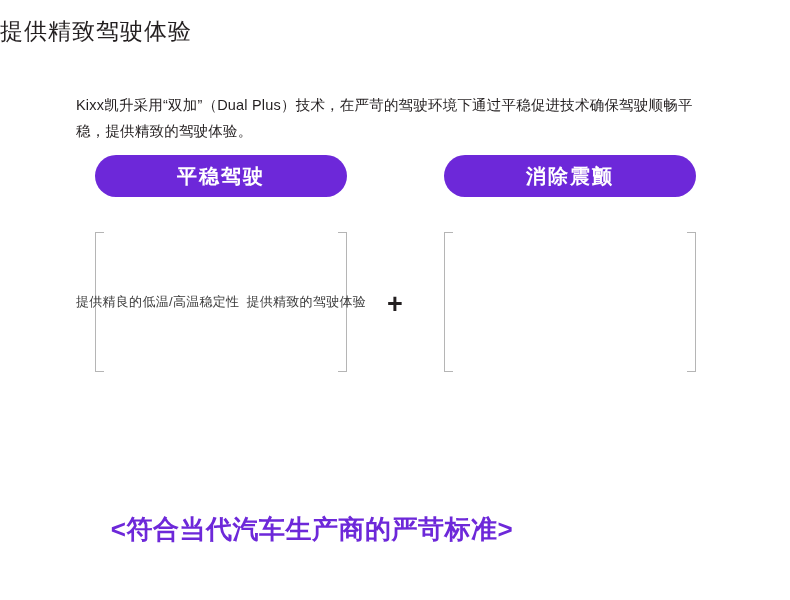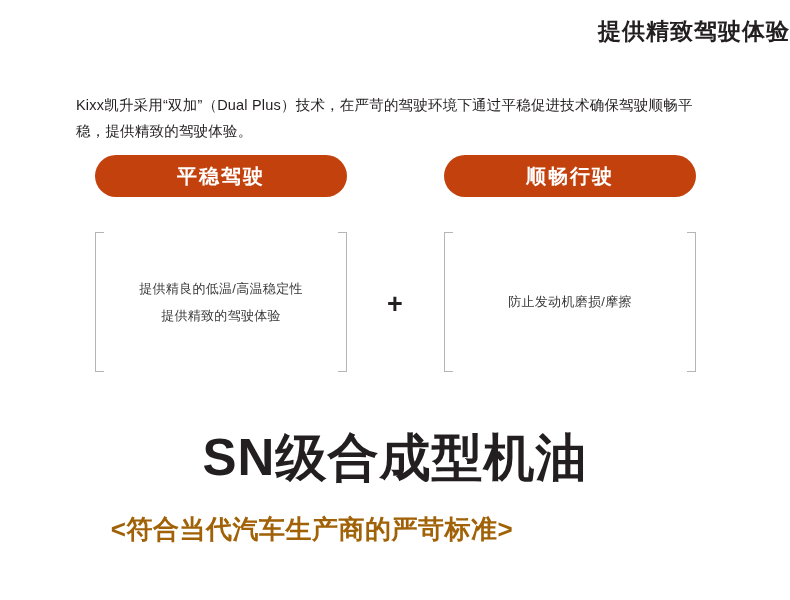--- a/index.html
+++ b/index.html
@@ -18,23 +18,23 @@
     position: relative;
     width: 790px;
     height: 600px;
   }
 
   .main-title {
     position: absolute;
     top: 16px;
     left: 0;
     width: 790px;
-    text-align: right;
+    text-align: left;
     font-size: 23px;
-    font-weight: bold;
+    font-weight: normal;
     letter-spacing: 1px;
     color: #231f20;
   }
 
   .intro {
     position: absolute;
     top: 64px;
     left: 76px;
     width: 640px;
     font-size: 14.5px;
@@ -49,21 +49,21 @@
     top: 155px;
     left: 0;
     width: 790px;
     height: 46px;
   }
   .pill {
     position: absolute;
     top: 0;
     height: 42px;
     border-radius: 21px;
-    background: #c2410c;
+    background: #6d28d9;
     color: #ffffff;
     font-size: 20px;
     font-weight: bold;
     letter-spacing: 2px;
     display: flex;
     align-items: center;
     justify-content: center;
   }
   .pill-left {
     left: 95px;
@@ -109,21 +109,21 @@
     left: 444px;
     width: 252px;
   }
   .bracket-inner {
     position: absolute;
     top: 0;
     left: 0;
     width: 100%;
     height: 100%;
     display: flex;
-    flex-direction: column;
+    flex-direction: row;
     align-items: center;
     justify-content: center;
     gap: 7px;
   }
   .bracket-line {
     font-size: 13px;
     line-height: 20px;
     color: #3a3a3a;
     letter-spacing: 0.3px;
     white-space: nowrap;
@@ -165,56 +165,54 @@
 
   .sub-title {
     position: absolute;
     top: 512px;
     left: 0;
     width: 624px;
     text-align: center;
     font-size: 26px;
     font-weight: bold;
     letter-spacing: 0.5px;
-    color: #a16207;
+    color: #6d28d9;
   }
 </style>
 </head>
 <body>
 
 <div class="page">
 
   <div class="main-title">提供精致驾驶体验</div>
 
   <div class="intro">Kixx凯升采用“双加”（Dual Plus）技术，在严苛的驾驶环境下通过平稳促进技术确保驾驶顺畅平稳，提供精致的驾驶体验。</div>
 
   <div class="pills">
     <div class="pill pill-left">平稳驾驶</div>
-    <div class="pill pill-right">顺畅行驶</div>
+    <div class="pill pill-right">消除震颤</div>
   </div>
 
   <div class="bracket-row">
 
     <div class="bracket bracket-left">
       <div class="bracket-inner">
         <div class="bracket-line">提供精良的低温/高温稳定性</div>
         <div class="bracket-line">提供精致的驾驶体验</div>
       </div>
     </div>
 
     <div class="bracket bracket-right">
       <div class="bracket-inner">
-        <div class="bracket-line">防止发动机磨损/摩擦</div>
       </div>
     </div>
 
     <div class="bracket-mask mask-l-top"></div>
     <div class="bracket-mask mask-l-bot"></div>
     <div class="bracket-mask mask-r-top"></div>
     <div class="bracket-mask mask-r-bot"></div>
   </div>
 
   <div class="plus">+</div>
 
-  <div class="big-title">SN级合成型机油</div>
   <div class="sub-title">&lt;符合当代汽车生产商的严苛标准&gt;</div>
 
 </div>
 
 </body></html>

